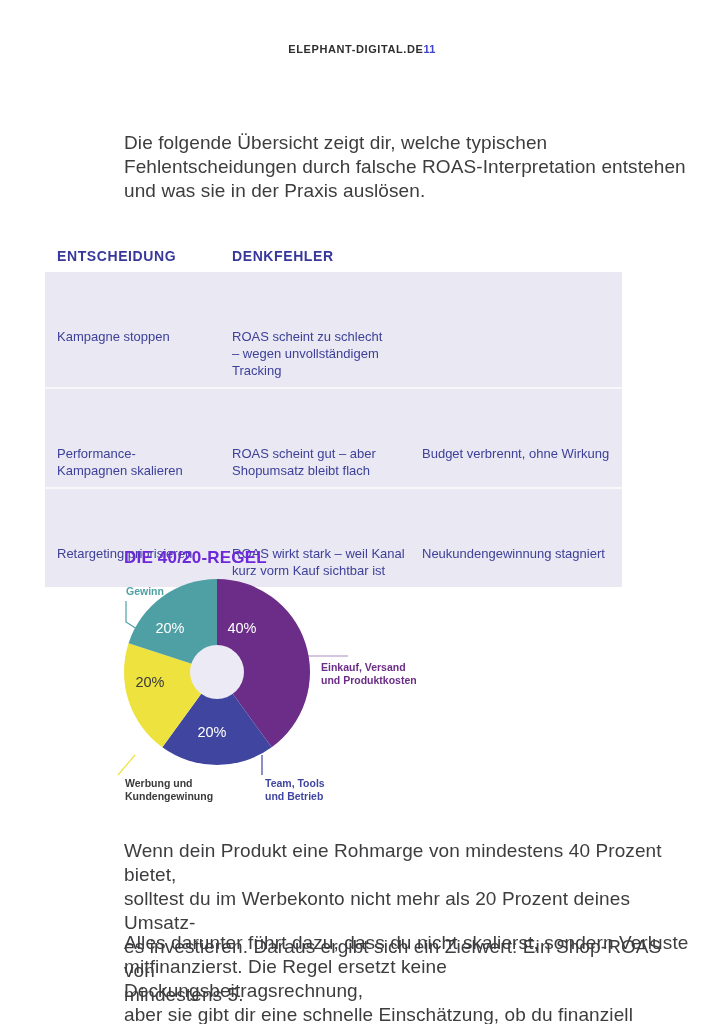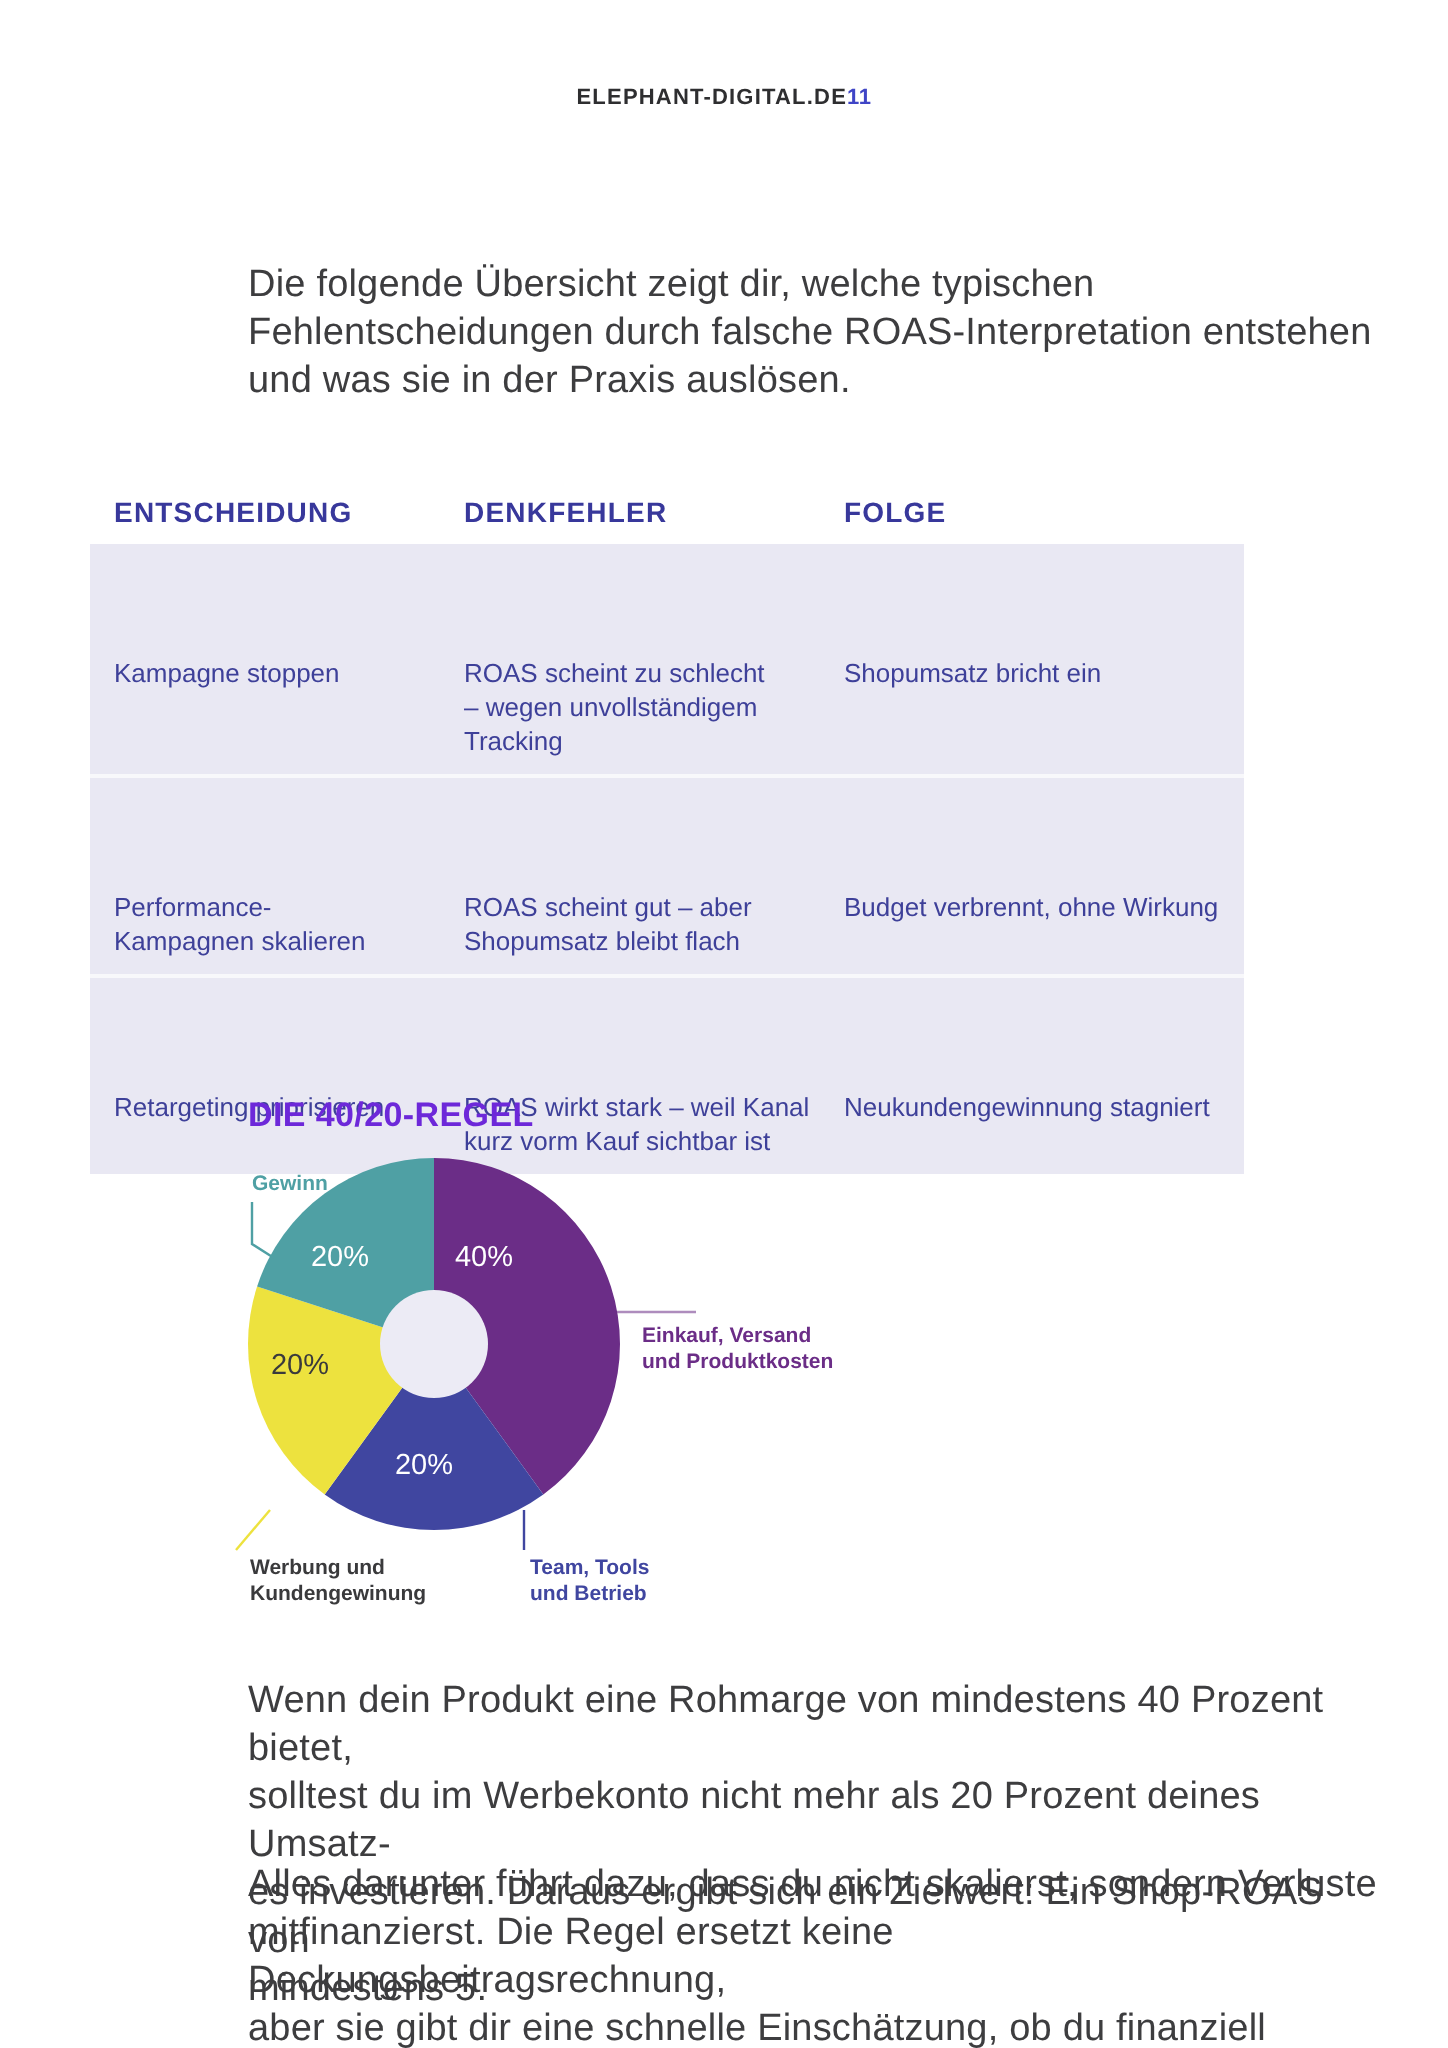--- a/index.html
+++ b/index.html
@@ -53,29 +53,27 @@
   </div>
 
   <p class="para" id="p-intro1">Die folgende Übersicht zeigt dir, welche typischen
 Fehlentscheidungen durch falsche ROAS-Interpretation entstehen
 und was sie in der Praxis auslösen.</p>
 
   <div class="roas-table">
     <div class="t-head">
       <div class="t-cell">ENTSCHEIDUNG</div>
       <div class="t-cell">DENKFEHLER</div>
-      <div class="t-cell">FOLGE</div>
     </div>
     <div class="t-body">
       <div class="t-row">
         <div class="t-cell">Kampagne stoppen</div>
         <div class="t-cell">ROAS scheint zu schlecht
 – wegen unvollständigem
 Tracking</div>
-        <div class="t-cell">Shopumsatz bricht ein</div>
       </div>
       <div class="t-row">
         <div class="t-cell">Performance-
 Kampagnen skalieren</div>
         <div class="t-cell">ROAS scheint gut – aber
 Shopumsatz bleibt flach</div>
         <div class="t-cell">Budget verbrennt, ohne Wirkung</div>
       </div>
       <div class="t-row">
         <div class="t-cell">Retargeting priorisieren</div>

